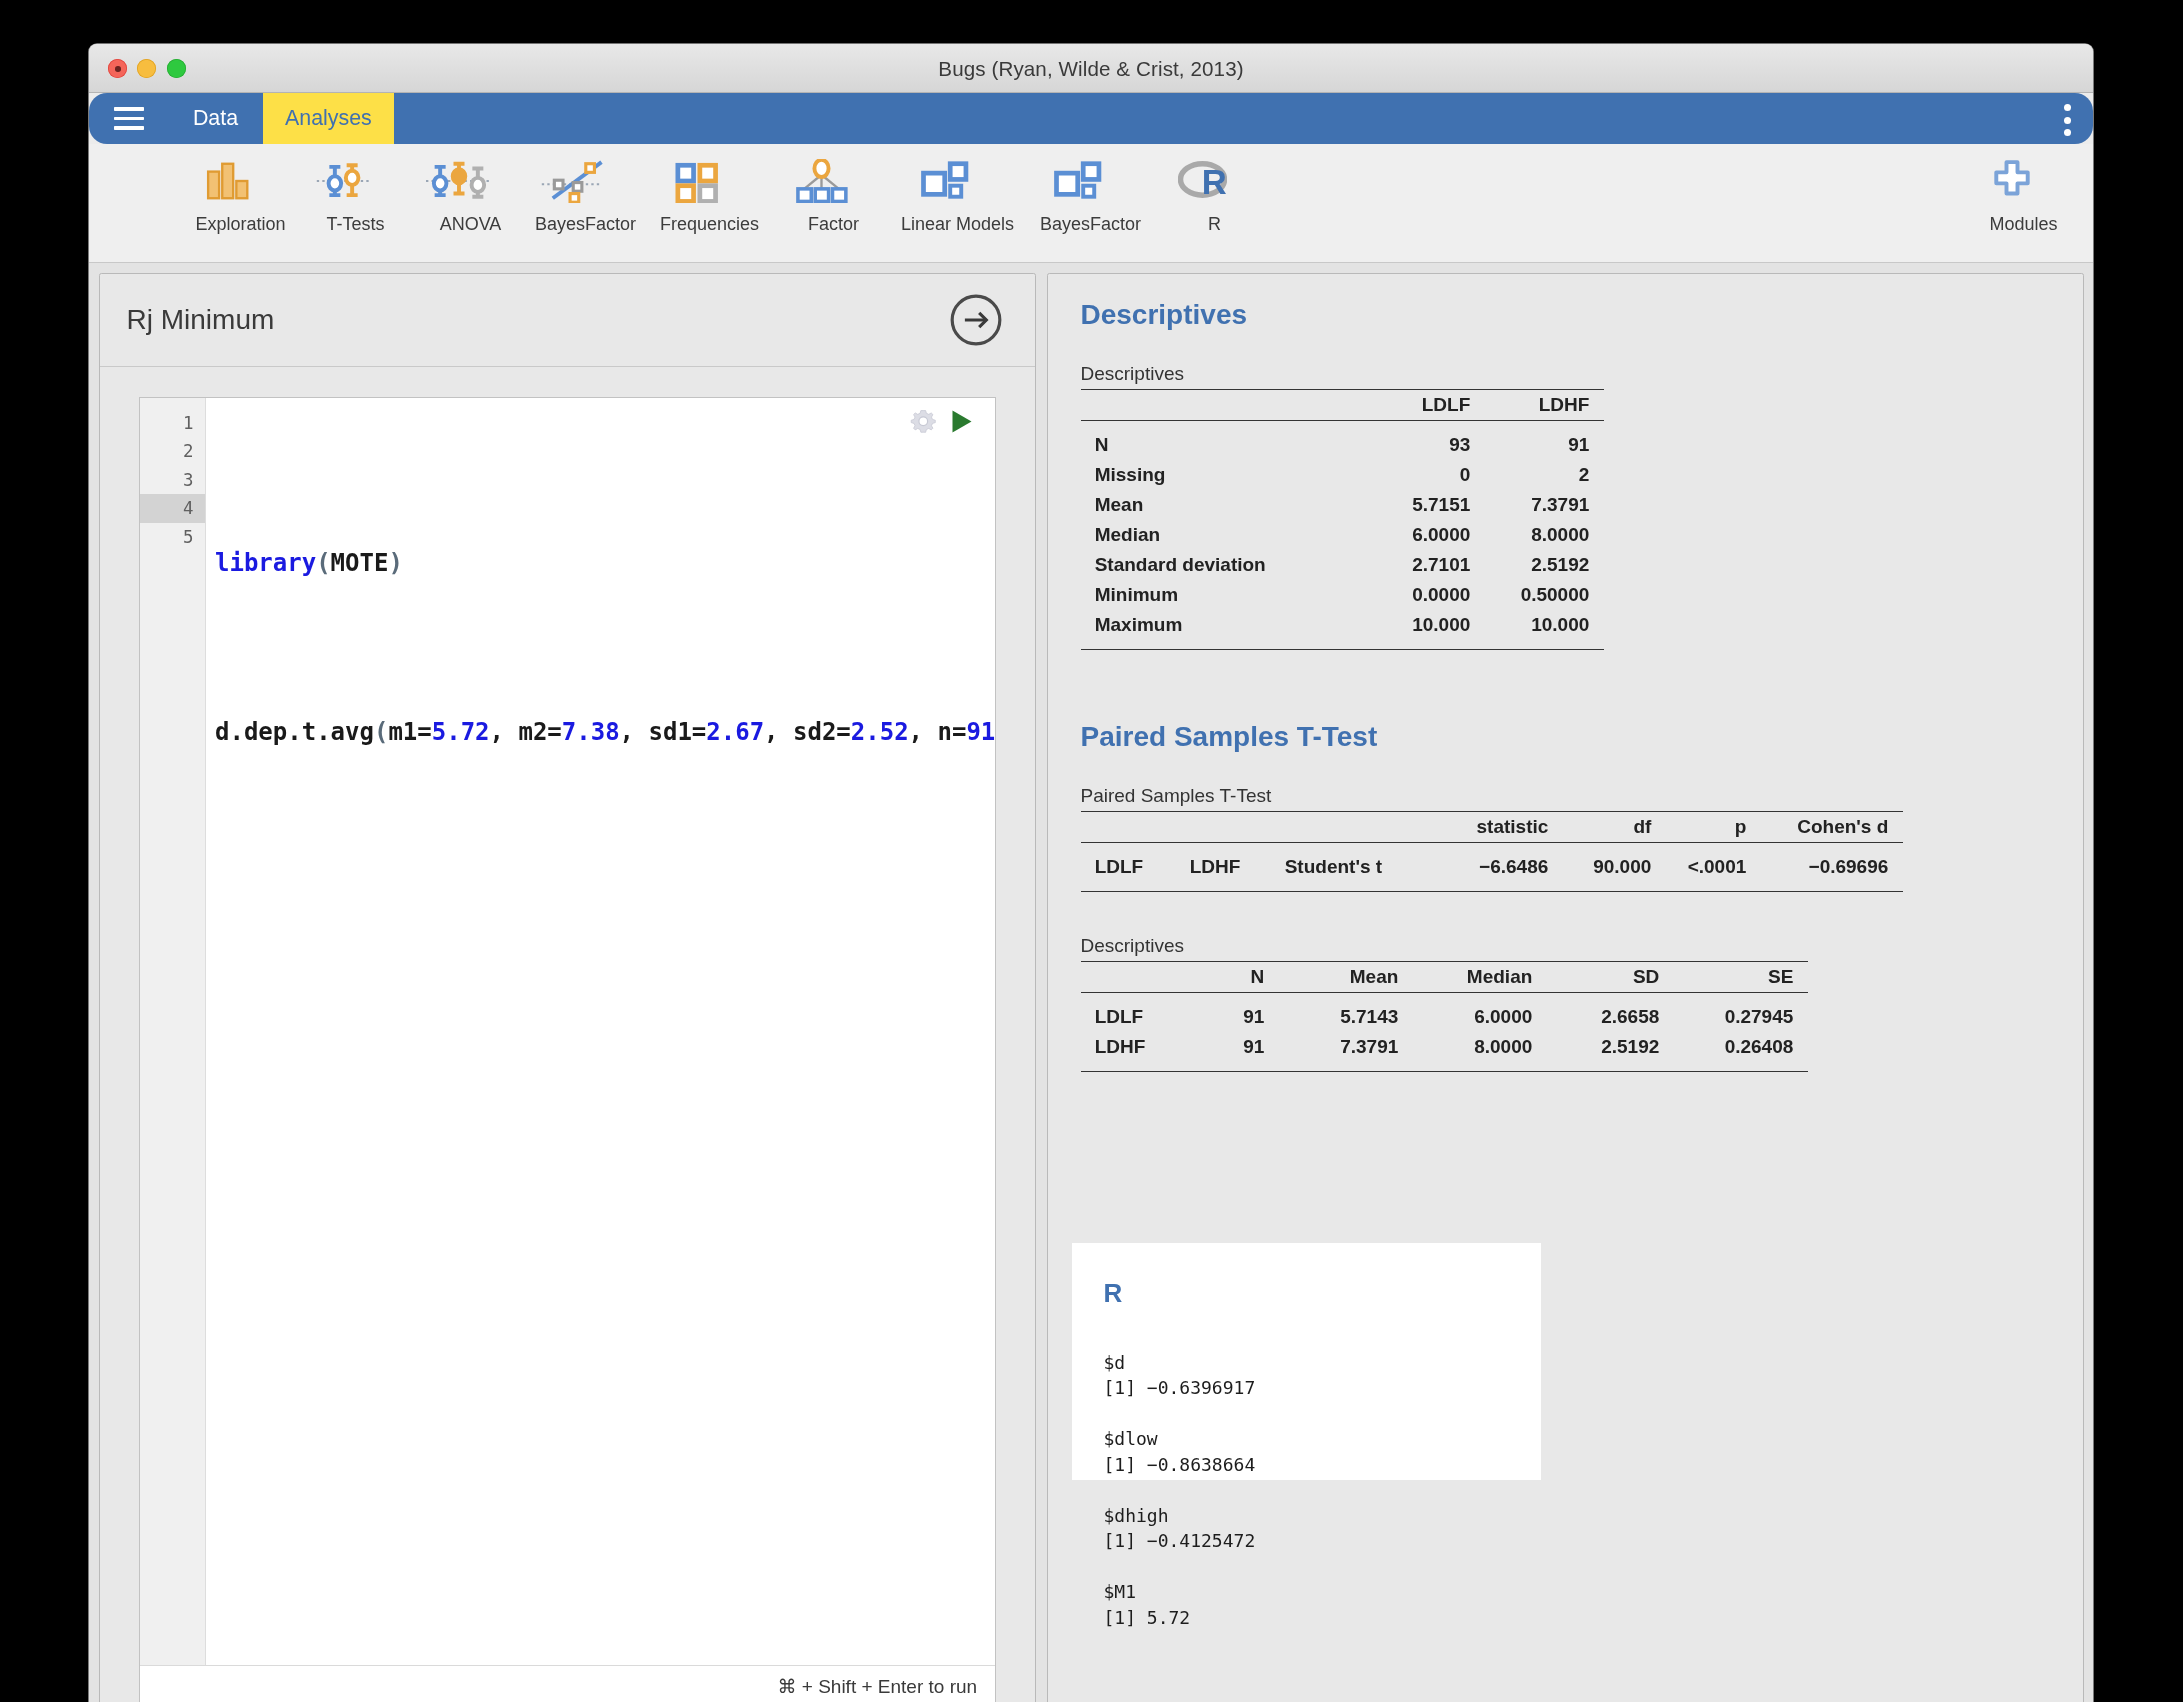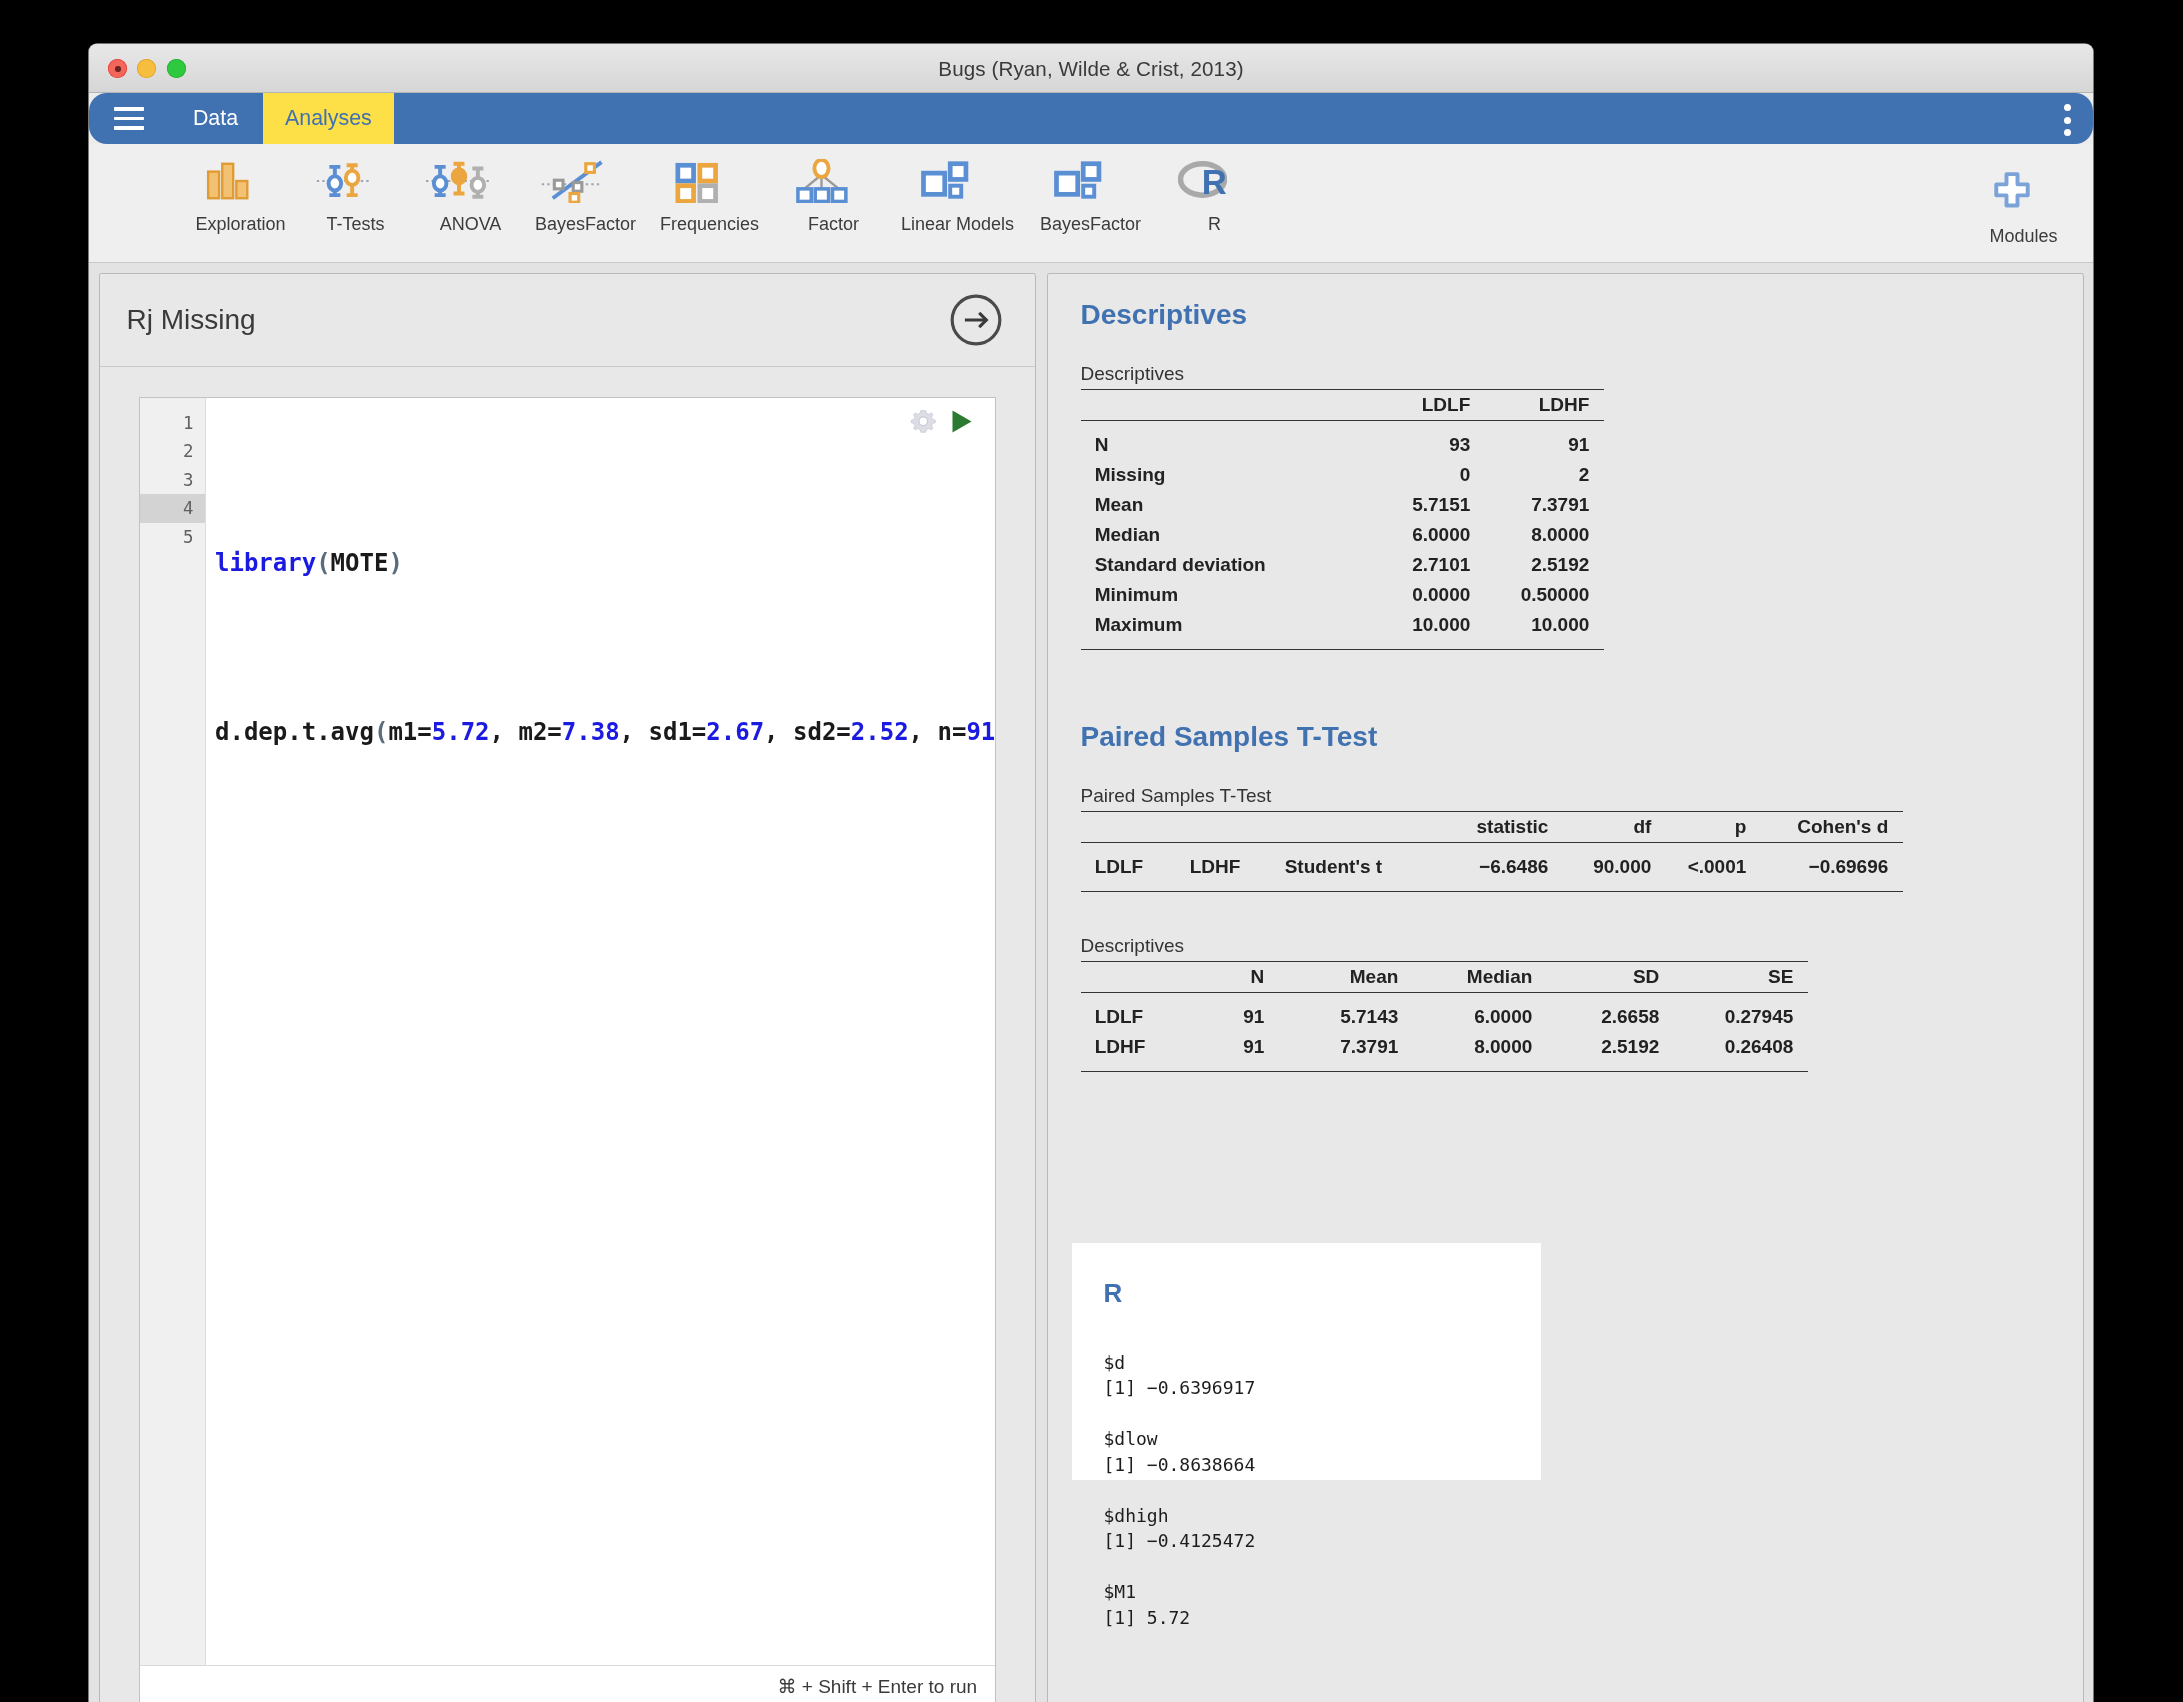--- a/index.html
+++ b/index.html
@@ -99,21 +99,21 @@
   .ribbon-item.wide { width: 133px; }
   .ribbon-icon {
     height: 49px; width: 100%;
     display: flex; align-items: center; justify-content: center;
   }
   .ribbon-label {
     margin-top: 8px;
     font-size: 18px; color: #3c3c3c; white-space: nowrap; margin-left: 24px;
   }
   .ribbon-right {
-    position: absolute; right: 22px; top: 12px;
+    position: absolute; right: 22px; top: 0;
     width: 119px; padding-top: 12.7px;
     display: flex; flex-direction: column; align-items: center; cursor: pointer;
   }
 
   
   .body {
     position: relative;
     height: 1480px;
     background: #e3e3e3;
     padding: 9.5px;
@@ -420,21 +420,21 @@
         </svg>
       </div>
       <div class="ribbon-label">Modules</div>
     </div>
   </div>
 
   <div class="body">
 
     <div class="panel-left">
       <div class="rj-head">
-        <div class="rj-title">Rj Missing</div>
+        <div class="rj-title">Rj Minimum</div>
         <div class="arrow-btn">
           <svg width="54" height="54" viewBox="0 0 68 68">
             <circle cx="34" cy="34" r="30" fill="none" stroke="#4a4a4a" stroke-width="4"></circle>
             <line x1="20" y1="34" x2="47" y2="34" stroke="#3a3a3a" stroke-width="4"></line>
             <polyline points="38,25 47,34 38,43" fill="none" stroke="#3a3a3a" stroke-width="4"></polyline>
           </svg>
         </div>
       </div>
 
       <div class="editor-wrap">

